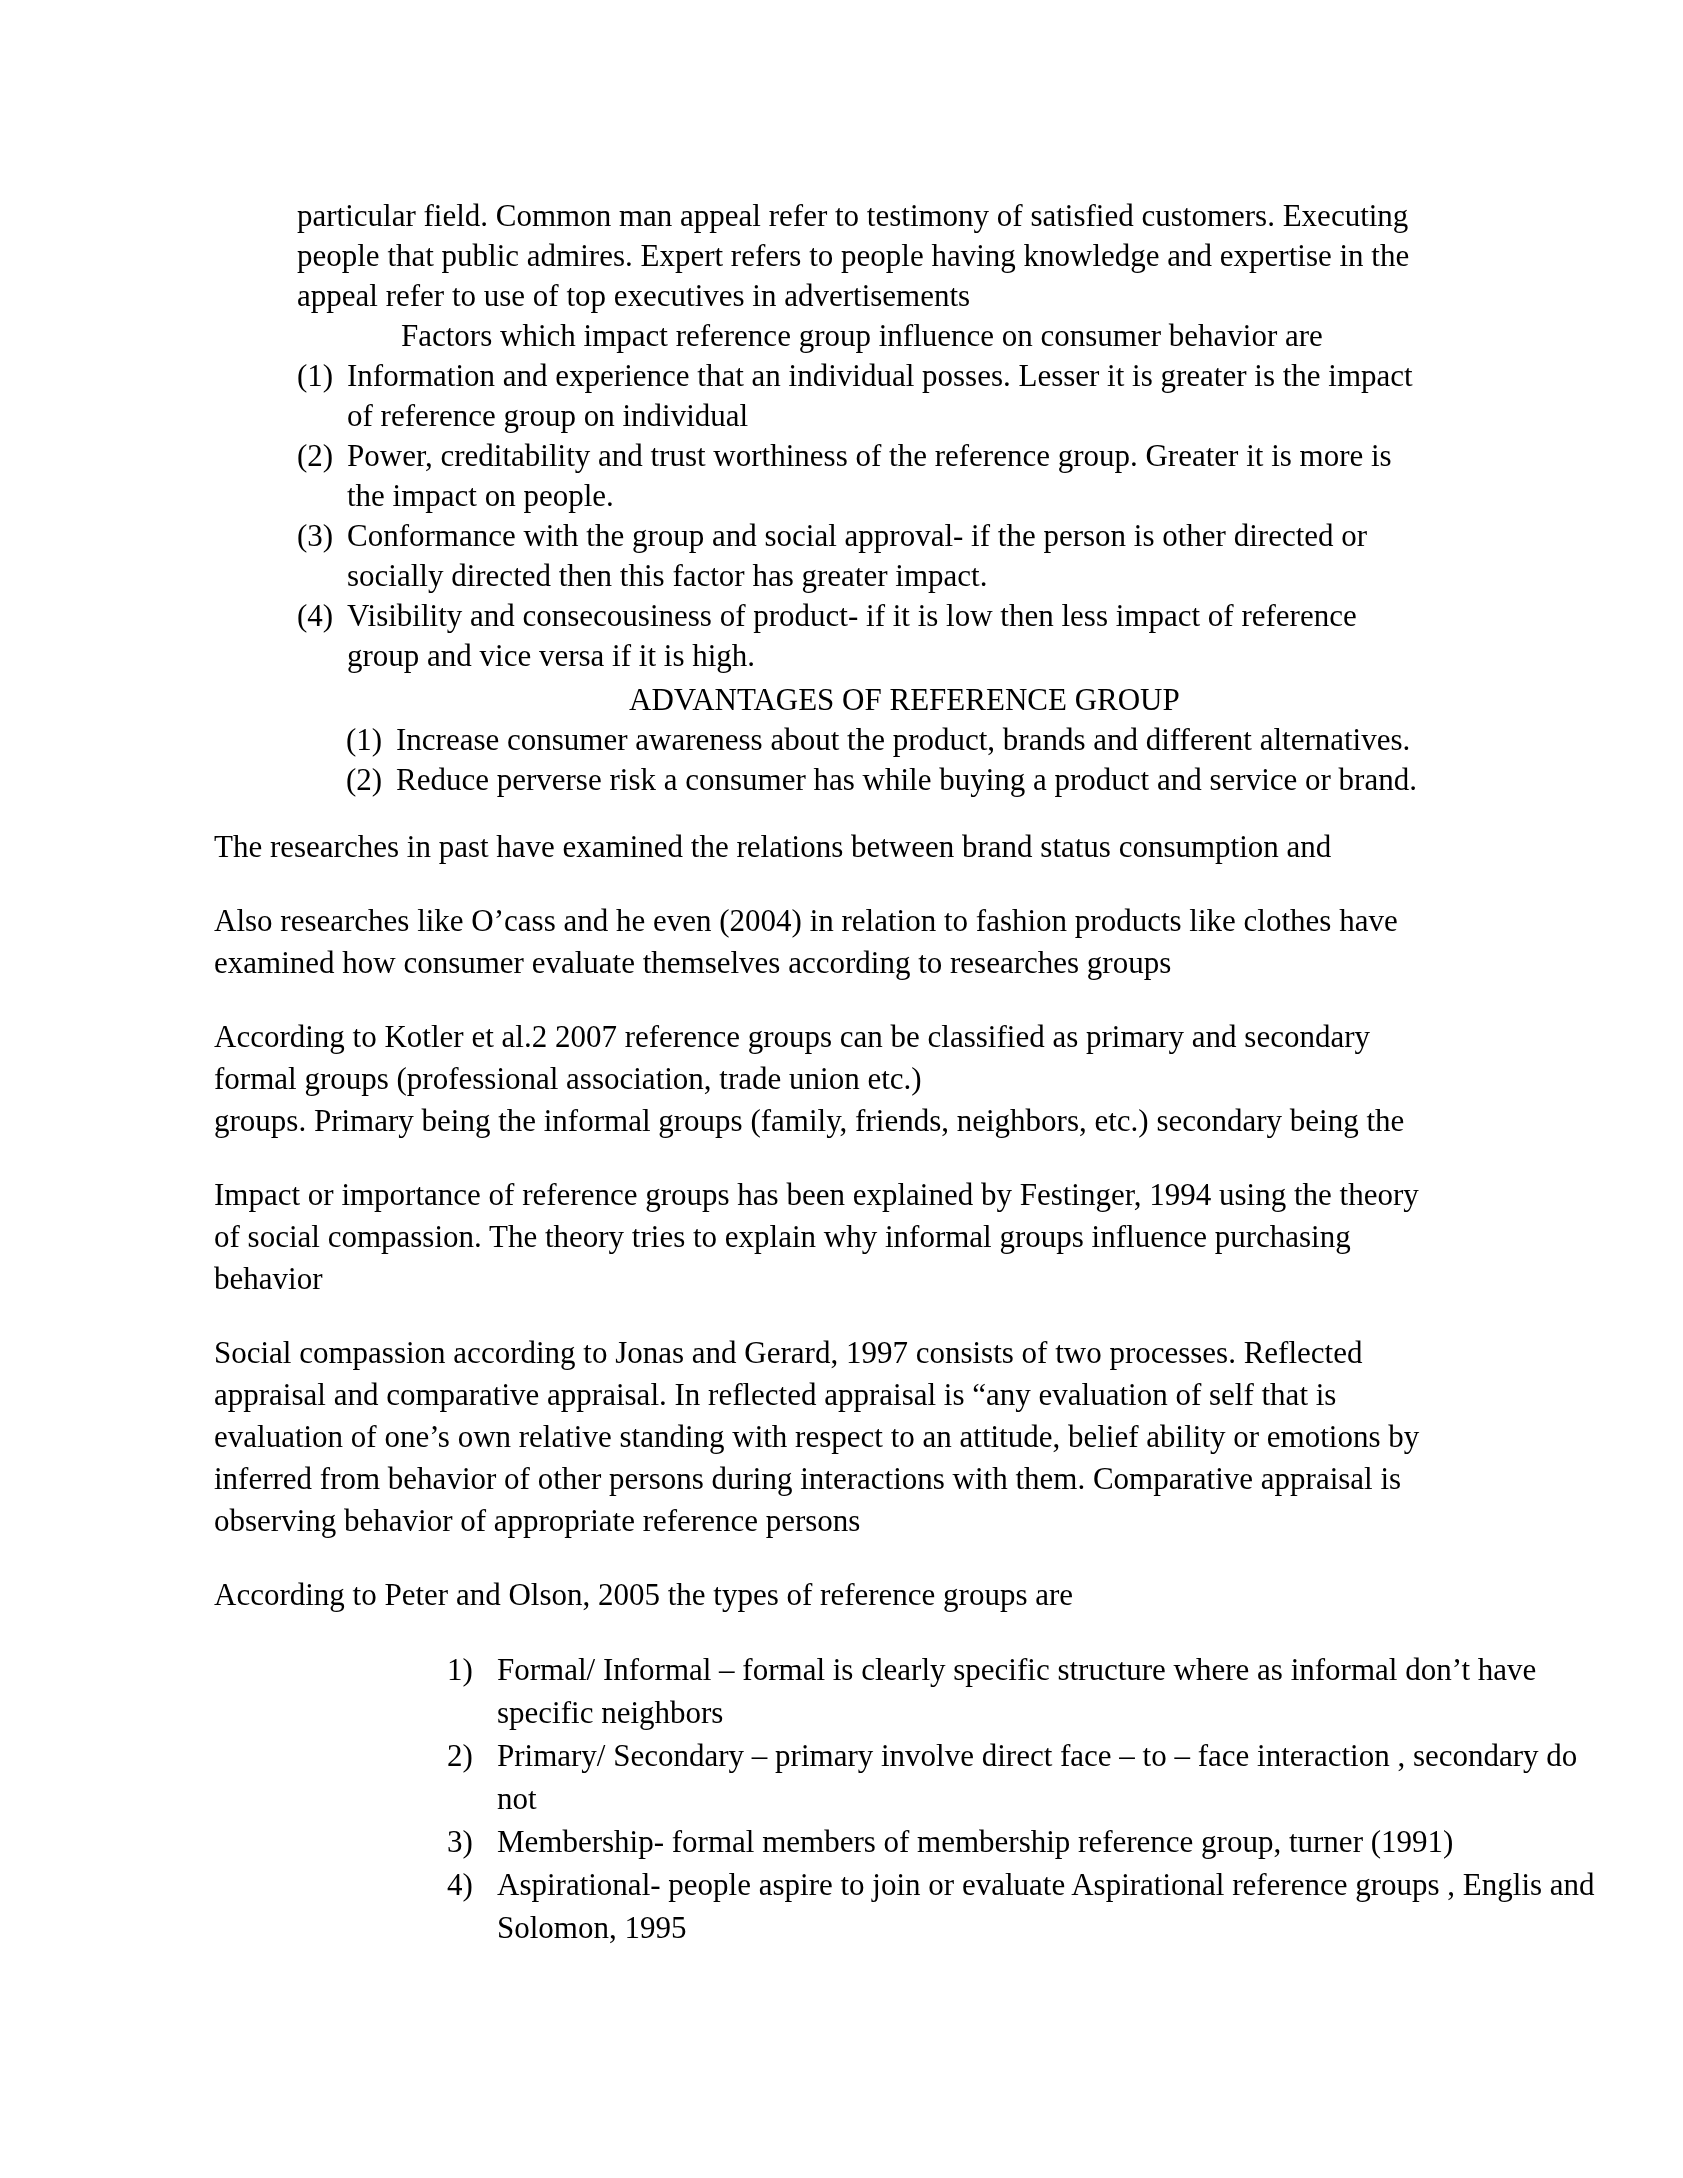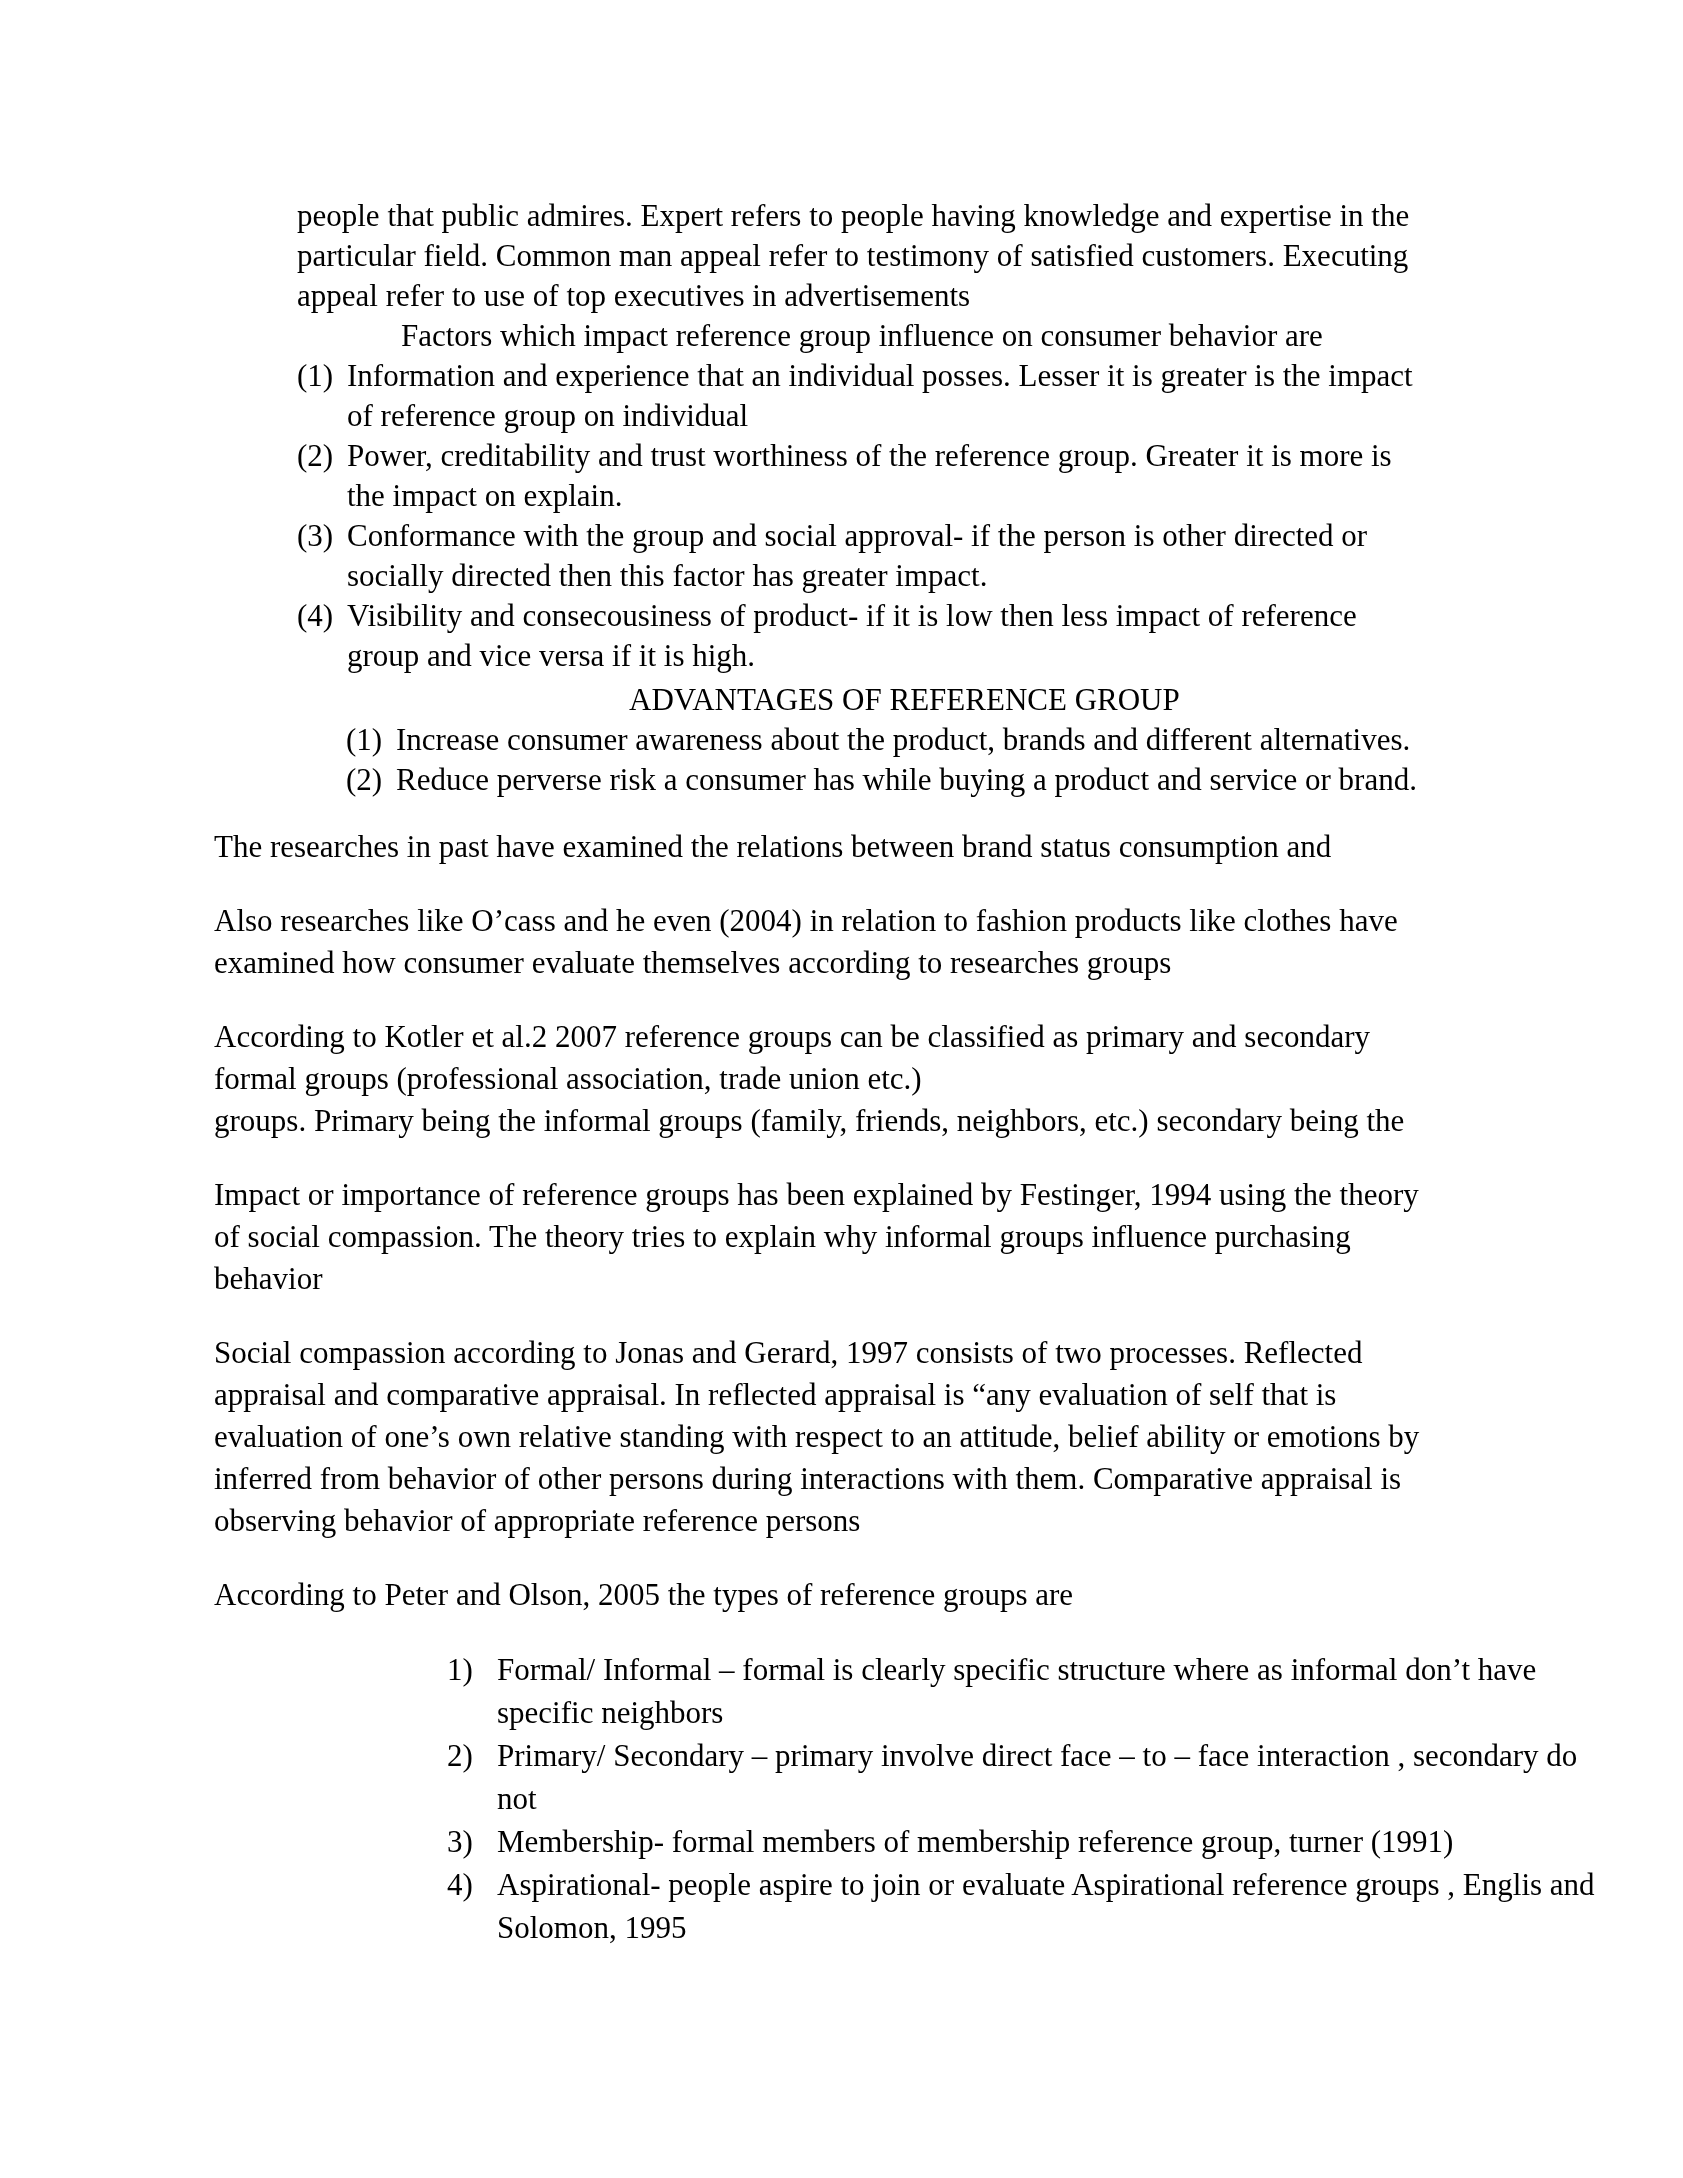--- a/index.html
+++ b/index.html
@@ -38,37 +38,37 @@
   .types-list .marker { position: absolute; left: -50px; top: 0; }
 </style>
 </head>
 <body>
 
 <div class="page">
 
   <div class="top-section">
 
     <div class="intro-block">
+      <div class="line">particular field. Common man appeal refer to testimony of satisfied customers. Executing</div>
       <div class="line">people that public admires. Expert refers to people having knowledge and expertise in the</div>
-      <div class="line">particular field. Common man appeal refer to testimony of satisfied customers. Executing</div>
       <div class="line">appeal refer to use of top executives in advertisements</div>
     </div>
 
     <div class="factors-lead line">Factors which impact reference group influence on consumer behavior are</div>
 
     <div class="plist">
       <div class="plist-item">
         <span class="marker">(1)</span>
         <div class="line">Information and experience that an individual posses. Lesser it is greater is the impact</div>
         <div class="line">of reference group on individual</div>
       </div>
       <div class="plist-item">
         <span class="marker">(2)</span>
         <div class="line">Power, creditability and trust worthiness of the reference group. Greater it is more is</div>
-        <div class="line">the impact on explain.</div>
+        <div class="line">the impact on people.</div>
       </div>
       <div class="plist-item">
         <span class="marker">(3)</span>
         <div class="line">Conformance with the group and social approval- if the person is other directed or</div>
         <div class="line">socially directed then this factor has greater impact.</div>
       </div>
       <div class="plist-item">
         <span class="marker">(4)</span>
         <div class="line">Visibility and consecousiness of product- if it is low then less impact of reference</div>
         <div class="line">group and vice versa if it is high.</div>

